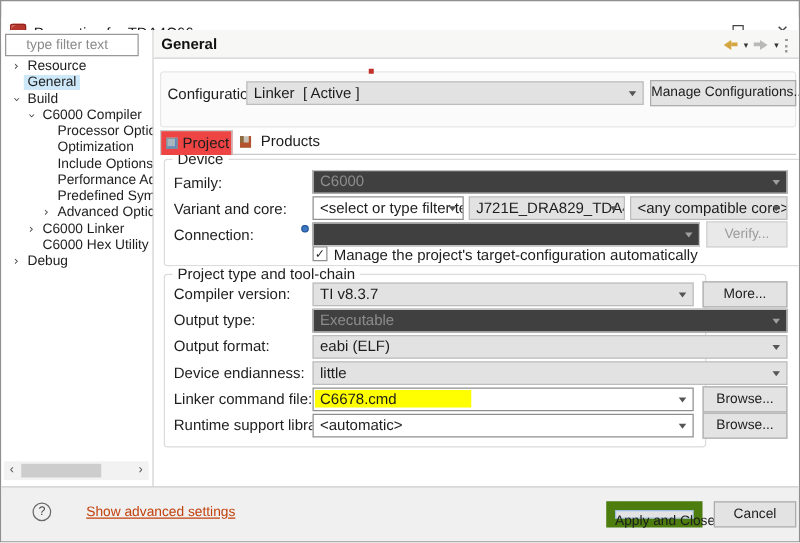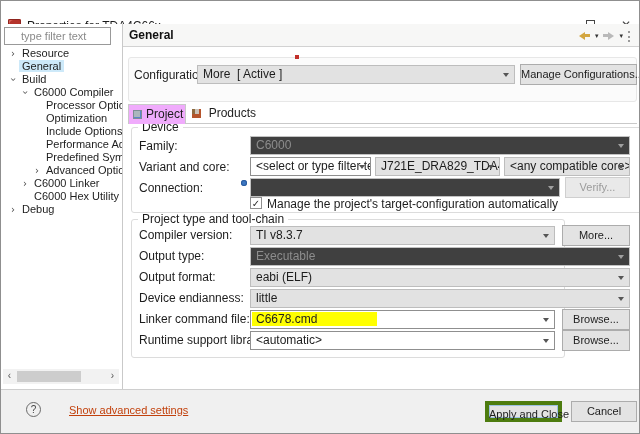--- a/index.html
+++ b/index.html
@@ -61,26 +61,26 @@
   .combo .val{white-space:pre;position:relative;z-index:1;}
   .combo .chev{position:absolute;right:5px;top:7px;width:0;height:0;z-index:1;
                border-left:3px solid transparent;border-right:3px solid transparent;
                border-top:4px solid #555;}
   .combo.dis{background:#404040;border-color:#c2c2c2;color:#8d8d8d;}
   .combo.dis .chev{border-top-color:#9f9f9f;}
   .combo.edit{background:#fff;border-color:#8f8f8f;}
   .btn{position:absolute;height:21px;background:#e3e3e3;border:1px solid #acacac;
        font-size:11px;text-align:center;line-height:19px;white-space:nowrap;cursor:default;}
   .btn.dis{color:#9b9b9b;background:#e9e9e9;border-color:#cfcfcf;}
-  .btn.primary{border:4px solid #4d7c0f;box-shadow:inset 0 0 0 1px #9dc0e2;}
+  .btn.primary{border:7px solid #4d7c0f;box-shadow:inset 0 0 0 1px #9dc0e2;}
   
   .tabline{position:absolute;left:5px;right:4px;top:99px;border-top:1px solid #c9c9c9;}
   .tab{position:absolute;top:80px;height:20px;font-size:12px;line-height:19px;
        padding-left:17px;white-space:nowrap;}
-  .tab.active{left:5px;width:58px;background:#f0abfc;border:1px solid #c9c9c9;border-bottom:none;z-index:2;}
+  .tab.active{left:5px;width:58px;background:#ef4444;border:1px solid #c9c9c9;border-bottom:none;z-index:2;}
   .tab.idle{left:65px;width:68px;text-align:right;}
   .tabicon{position:absolute;left:4px;top:5px;width:9px;height:9px;}
   .tabicon.proj{background:#aab6bd;box-shadow:inset 0 0 0 1px #7d8c95, inset -2px -2px 0 0 #5b88c9;}
   .tabicon.prod{background:#c9c2b8;box-shadow:inset -2px -4px 0 0 #b5542c, inset 3px -2px 0 0 #8e6b3f;}
   
   .group{position:absolute;border:1px solid #dcdcdc;border-radius:3px;}
   .legend{position:absolute;left:6px;top:-7px;background:#fff;padding:0 4px;font-size:12px;
           line-height:13px;white-space:nowrap;}
   .glabel{position:absolute;font-size:12px;line-height:13px;white-space:nowrap;}
   .infodot{position:absolute;width:6px;height:6px;border-radius:50%;background:#3c77c2;
@@ -148,21 +148,21 @@
           </span>
         <span class="tri">▾</span>
         <span class="grip"></span>
       </div>
     </div>
 
     <div class="cfgpanel"></div>
     <div class="reddot"></div>
     <div class="flabel" style="left:11px;top:45px;">Configuration:</div>
     <div class="combo" style="left:74px;top:41px;width:318px;">
-      <span class="val">More  [ Active ]</span>
+      <span class="val">Linker  [ Active ]</span>
       <span class="chev"></span>
     </div>
     <div class="btn" style="left:397px;top:40px;width:117px;">Manage Configurations...</div>
 
     <div class="tabline"></div>
     <div class="tab active">
       <span class="tabicon proj"></span>
       <span>Project</span>
     </div>
     <div class="tab idle">

